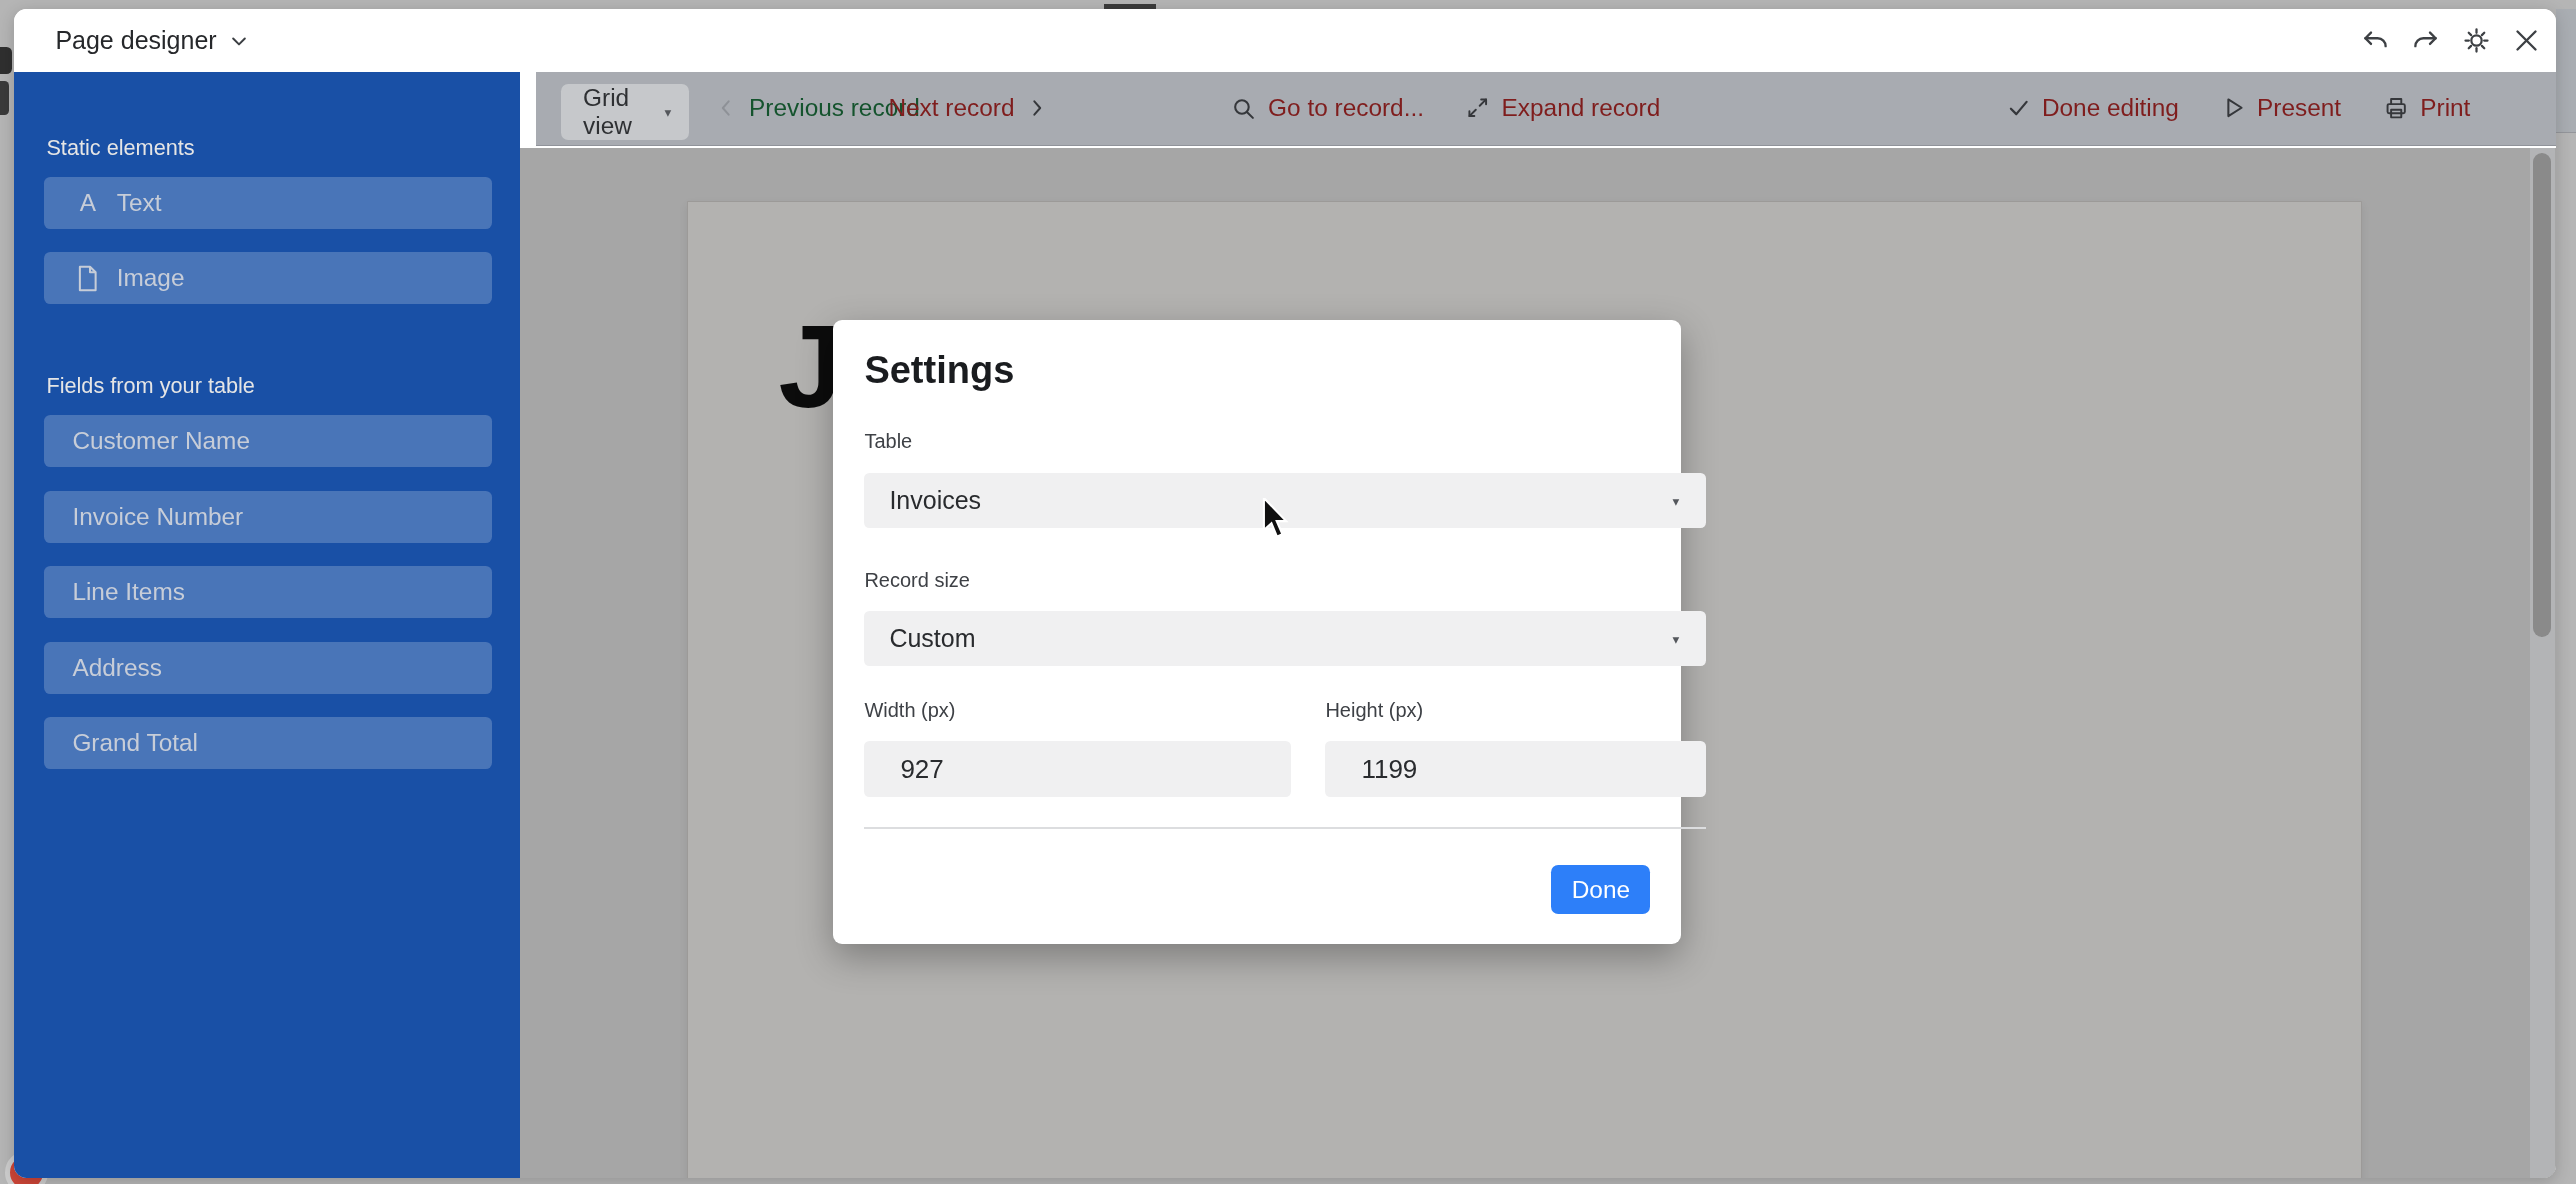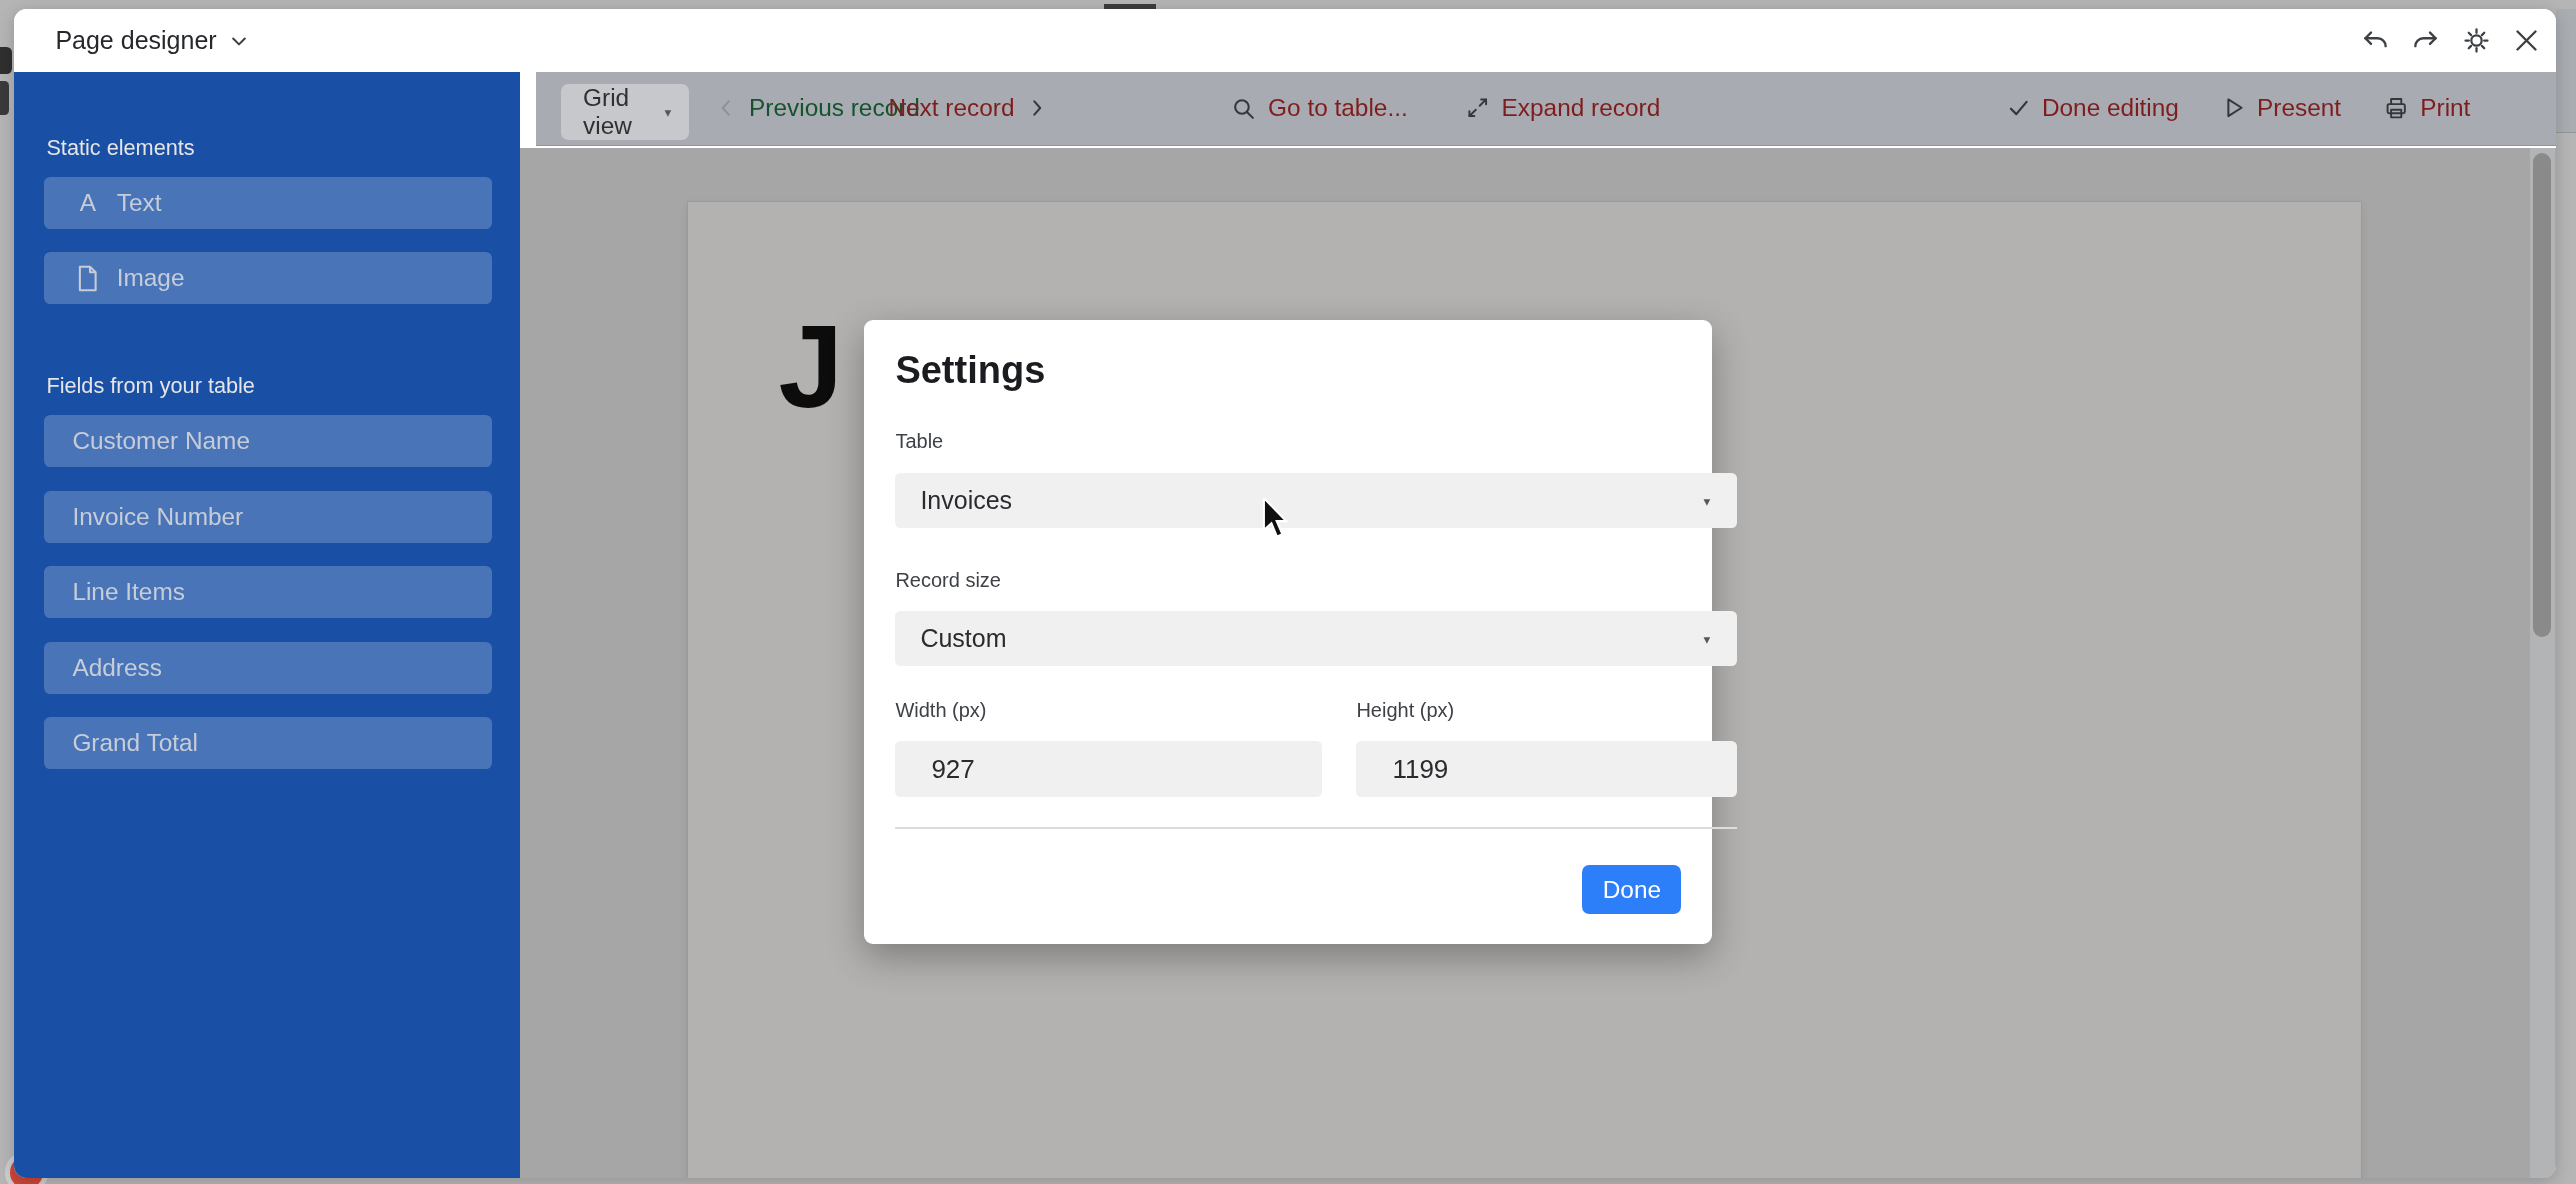--- a/index.html
+++ b/index.html
@@ -73,21 +73,21 @@
     background:#b3b2b0; box-shadow:0 0 0 0.9px #9c9a97, 0 2.7px 9px rgba(0,0,0,0.10);
   }
   .page-letter { position:absolute; left:90px; top:107px; font-size:116px; font-weight:600; color:#0c0c0c; line-height:1; }
 
   
   .v-scroll-track { position:absolute; right:1.8px; top:0; bottom:0; width:25px; background:#b3b4b6; }
   .v-scroll-thumb { position:absolute; left:3.6px; top:5.4px; width:18px; height:484px; background:#8a8a8a; border-radius:9px; cursor:pointer; }
 
   
   .modal {
-    position:absolute; left:850px; top:311px; width:848px; height:624px;
+    position:absolute; left:819px; top:311px; width:848px; height:624px;
     background:#ffffff; border-radius:9px; z-index:50;
     box-shadow:0 12.6px 36px rgba(0,0,0,0.30);
     padding:0 31px;
   }
   .modal-title { position:absolute; left:31px; top:29px; font-size:38px; font-weight:700; color:#1a1c1f; }
   .m-label { position:absolute; left:31px; font-size:20px; color:#3e4146; }
   .m-select {
     position:absolute; left:31px; width:842px; height:55px;
     background:#f0f0f1; border-radius:5.4px; display:flex; align-items:center; justify-content:space-between;
     padding:0 27px 0 25px; font-size:25px; color:#292b2e; cursor:pointer;
@@ -212,21 +212,21 @@
         <svg class="tb-icon" style="width:20px;height:20px" viewBox="0 0 24 24" fill="none" stroke="currentColor" stroke-width="2.4" stroke-linecap="round" stroke-linejoin="round">
             <polyline points="10,4 17,12 10,20"></polyline>
           </svg>
       </div>
 
       <div class="tb-item" style="left:695px">
         <svg class="tb-icon" viewBox="0 0 24 24" fill="none" stroke="currentColor" stroke-width="2" stroke-linecap="round">
             <circle cx="10.5" cy="10.5" r="6.5"></circle>
             <line x1="15.5" y1="15.5" x2="21" y2="21"></line>
           </svg>
-        <span>Go to table...</span>
+        <span>Go to record...</span>
       </div>
 
       <div class="tb-item" style="left:930px">
         <svg class="tb-icon" style="width:23.5px;height:23.5px" viewBox="0 0 24 24" fill="none" stroke="currentColor" stroke-width="2" stroke-linecap="round" stroke-linejoin="round">
             <line x1="14" y1="10" x2="20.5" y2="3.5"></line>
             <polyline points="15.5,3.5 20.5,3.5 20.5,8.5"></polyline>
             <line x1="10" y1="14" x2="3.5" y2="20.5"></line>
             <polyline points="8.5,20.5 3.5,20.5 3.5,15.5"></polyline>
           </svg>
         <span>Expand record</span>

